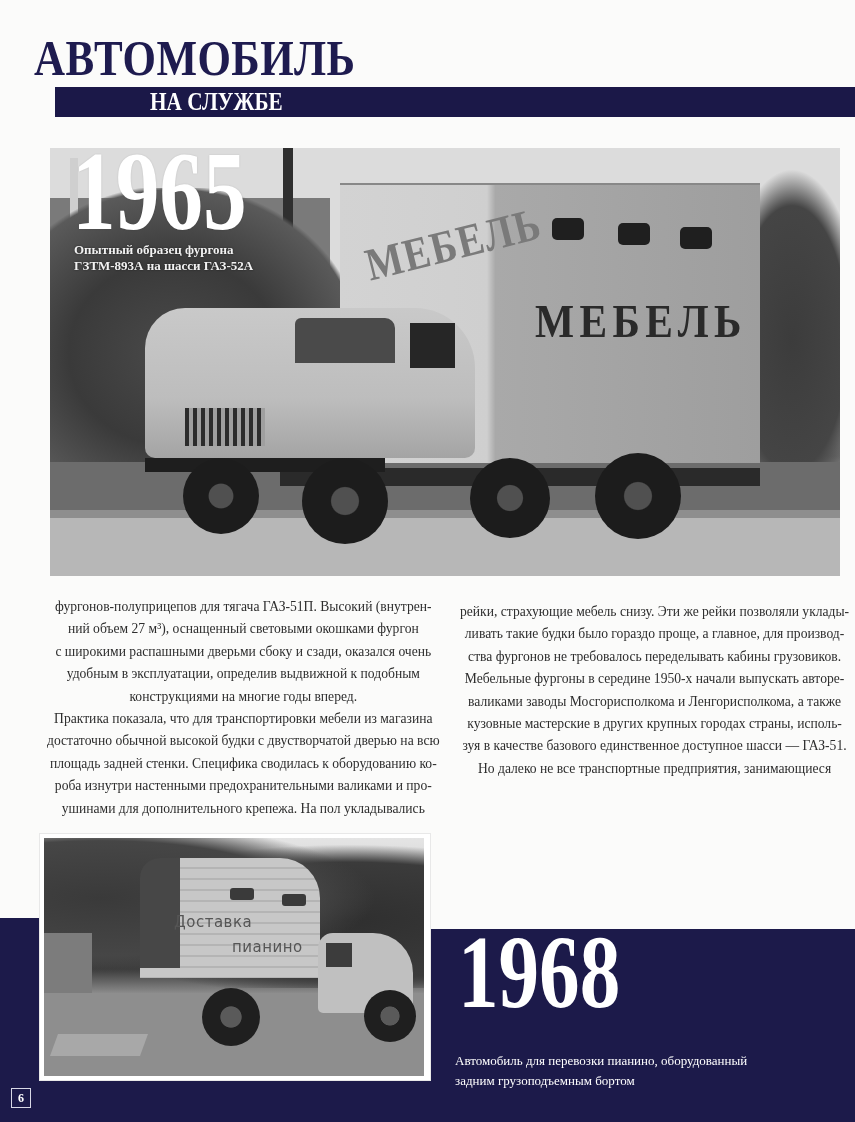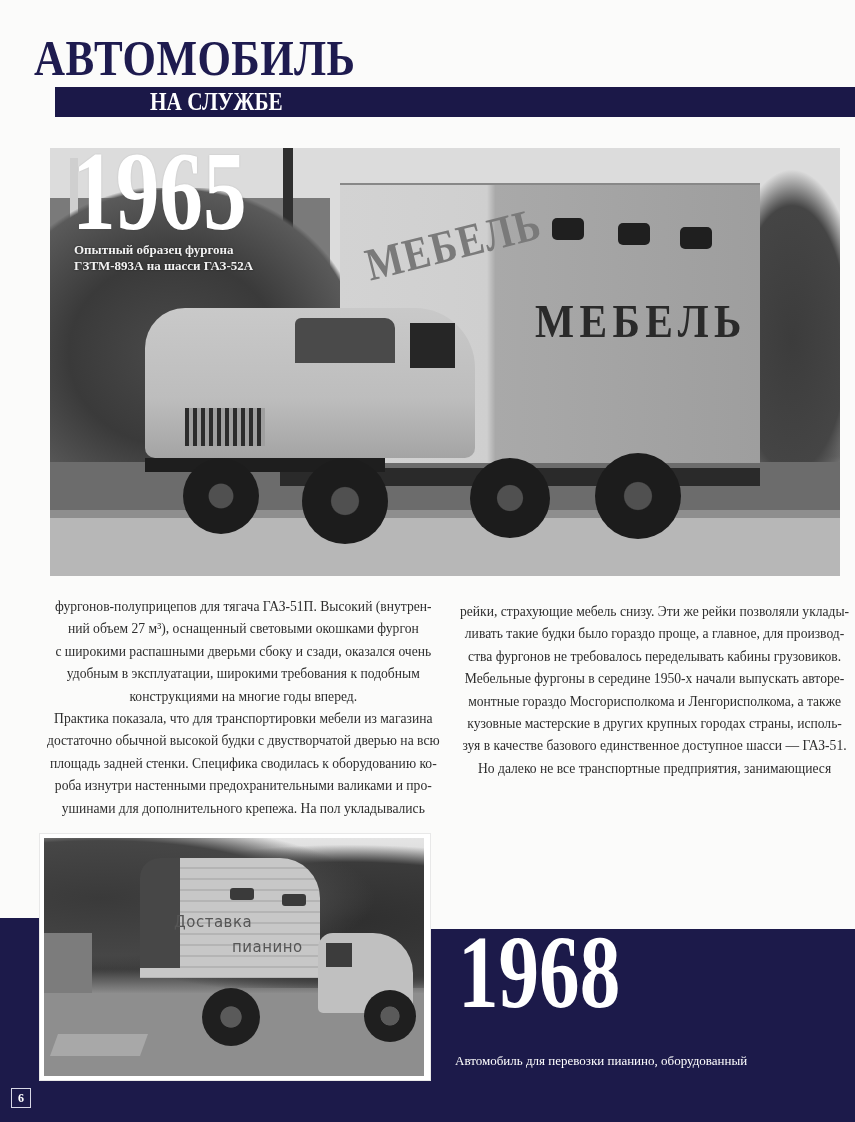--- a/index.html
+++ b/index.html
@@ -260,34 +260,34 @@
 <div class="year-top">1965</div>
 <div class="caption-top">
   <span class="line" style="display:block">Опытный образец фургона</span>
   <span class="line" style="display:block">ГЗТМ-893А на шасси ГАЗ-52А</span>
 </div>
 
 <div class="col col-left">
   <span class="line">фургонов-полуприцепов для тягача ГАЗ-51П. Высокий (внутрен-</span>
   <span class="line">ний объем 27 м³), оснащенный световыми окошками фургон</span>
   <span class="line">с широкими распашными дверьми сбоку и сзади, оказался очень</span>
-  <span class="line">удобным в эксплуатации, широкими требования к подобным</span>
+  <span class="line">удобным в эксплуатации, определив выдвижной к подобным</span>
   <span class="line">конструкциями на многие годы вперед.</span>
   <span class="line">Практика показала, что для транспортировки мебели из магазина</span>
   <span class="line">достаточно обычной высокой будки с двустворчатой дверью на всю</span>
   <span class="line">площадь задней стенки. Специфика сводилась к оборудованию ко-</span>
   <span class="line">роба изнутри настенными предохранительными валиками и про-</span>
   <span class="line">ушинами для дополнительного крепежа. На пол укладывались</span>
 </div>
 <div class="col col-right">
   <span class="line">рейки, страхующие мебель снизу. Эти же рейки позволяли уклады-</span>
   <span class="line">ливать такие будки было гораздо проще, а главное, для производ-</span>
   <span class="line">ства фургонов не требовалось переделывать кабины грузовиков.</span>
   <span class="line">Мебельные фургоны в середине 1950-х начали выпускать авторе-</span>
-  <span class="line">монтные гораздо Мосгорисполкома и Ленгорисполкома, а также</span>
+  <span class="line">валиками заводы Мосгорисполкома и Ленгорисполкома, а также</span>
   <span class="line">кузовные мастерские в других крупных городах страны, исполь-</span>
   <span class="line">зуя в качестве базового единственное доступное шасси — ГАЗ-51.</span>
   <span class="line">Но далеко не все транспортные предприятия, занимающиеся</span>
 </div>
 
 <div class="band-bottom"></div>
 <div class="band-bottom-mask"></div>
 
 <div class="photo-bottom-frame"></div>
 <div class="photo-bottom">
@@ -305,15 +305,16 @@
     <div class="cw"></div>
   </div>
   <div class="ramp"></div>
   <div class="bwheel" style="left:158px; top:150px;"></div>
   <div class="bwheel" style="left:320px; top:152px; width:52px; height:52px;"></div>
 </div>
 
 <div class="year-bottom">1968</div>
 <div class="caption-bottom">
   <span style="display:block">Автомобиль для перевозки пианино, оборудованный</span>
+  <span style="display:block">задним грузоподъемным бортом</span>
 </div>
 
 <div class="page-number">6</div>
 
 </body></html>

